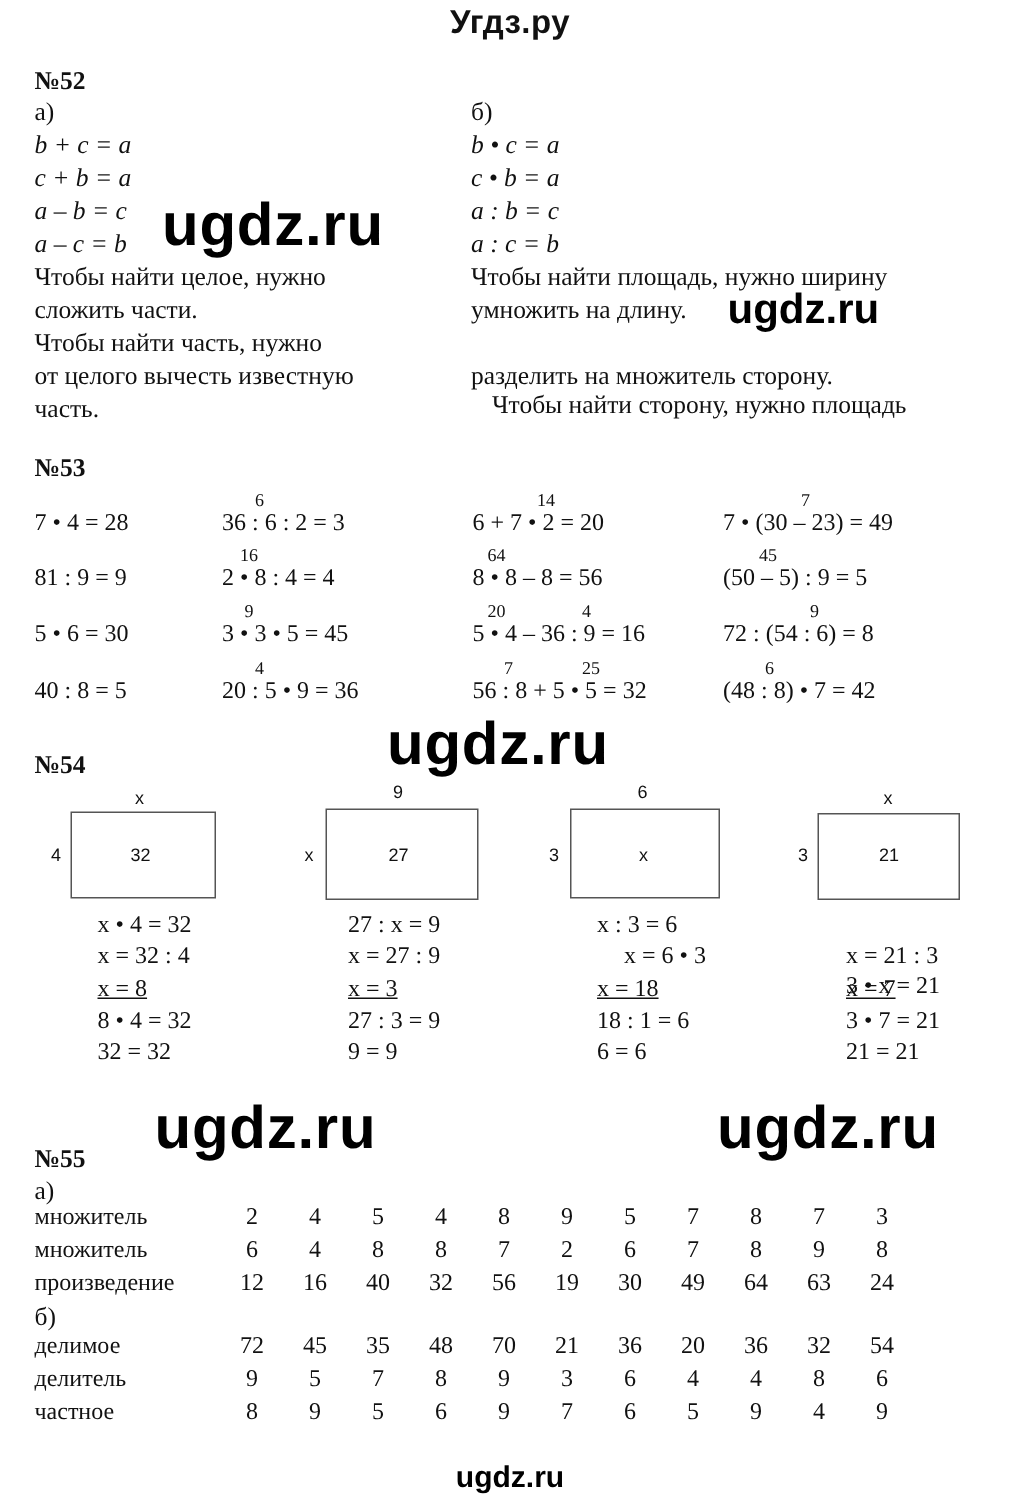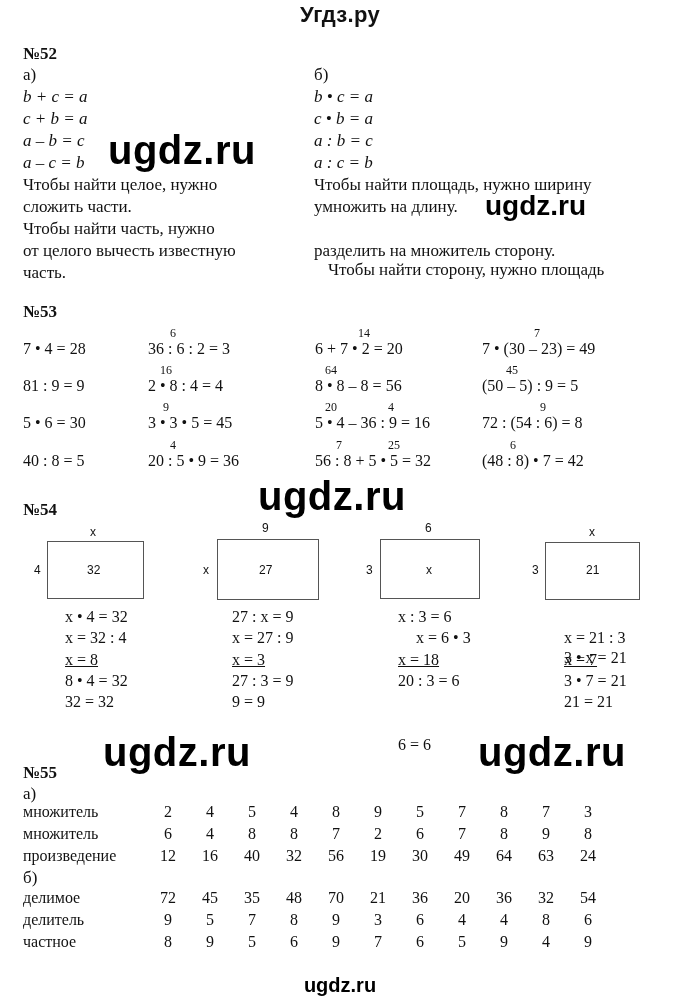--- a/index.html
+++ b/index.html
@@ -123,22 +123,22 @@
   </div>
 
   <div>
     <div class="abs rl" style="left:425px;top:521px;">6</div>
     <div class="abs rect" style="left:380px;top:539px;width:98px;height:58px;"></div>
     <div class="abs rl" style="left:366px;top:563px;">3</div>
     <div class="abs rl" style="left:426px;top:563px;">x</div>
     <div class="abs eq" style="left:398px;top:608px;">x : 3 = 6</div>
     <div class="abs eq" style="left:400px;top:629px;margin-left:16px;">x = 6 • 3</div>
     <div class="abs eq u" style="left:398px;top:651px;">x = 18</div>
-    <div class="abs eq" style="left:398px;top:672px;">20 : 3 = 6</div>
-    <div class="abs eq" style="left:398px;top:693px;margin-top:43px;">6 = 6</div>
+    <div class="abs eq" style="left:398px;top:672px;">18 : 1 = 6</div>
+    <div class="abs eq" style="left:398px;top:693px;">6 = 6</div>
   </div>
 
   <div>
     <div class="abs rl" style="left:589px;top:525px;">x</div>
     <div class="abs rect" style="left:545px;top:542px;width:93px;height:56px;"></div>
     <div class="abs rl" style="left:532px;top:563px;">3</div>
     <div class="abs rl" style="left:586px;top:563px;">21</div>
     <div class="abs eq" style="left:564px;top:608px;margin-top:41px;">3 • x = 21</div>
     <div class="abs eq" style="left:564px;top:629px;">x = 21 : 3</div>
     <div class="abs eq u" style="left:564px;top:651px;">x = 7</div>

